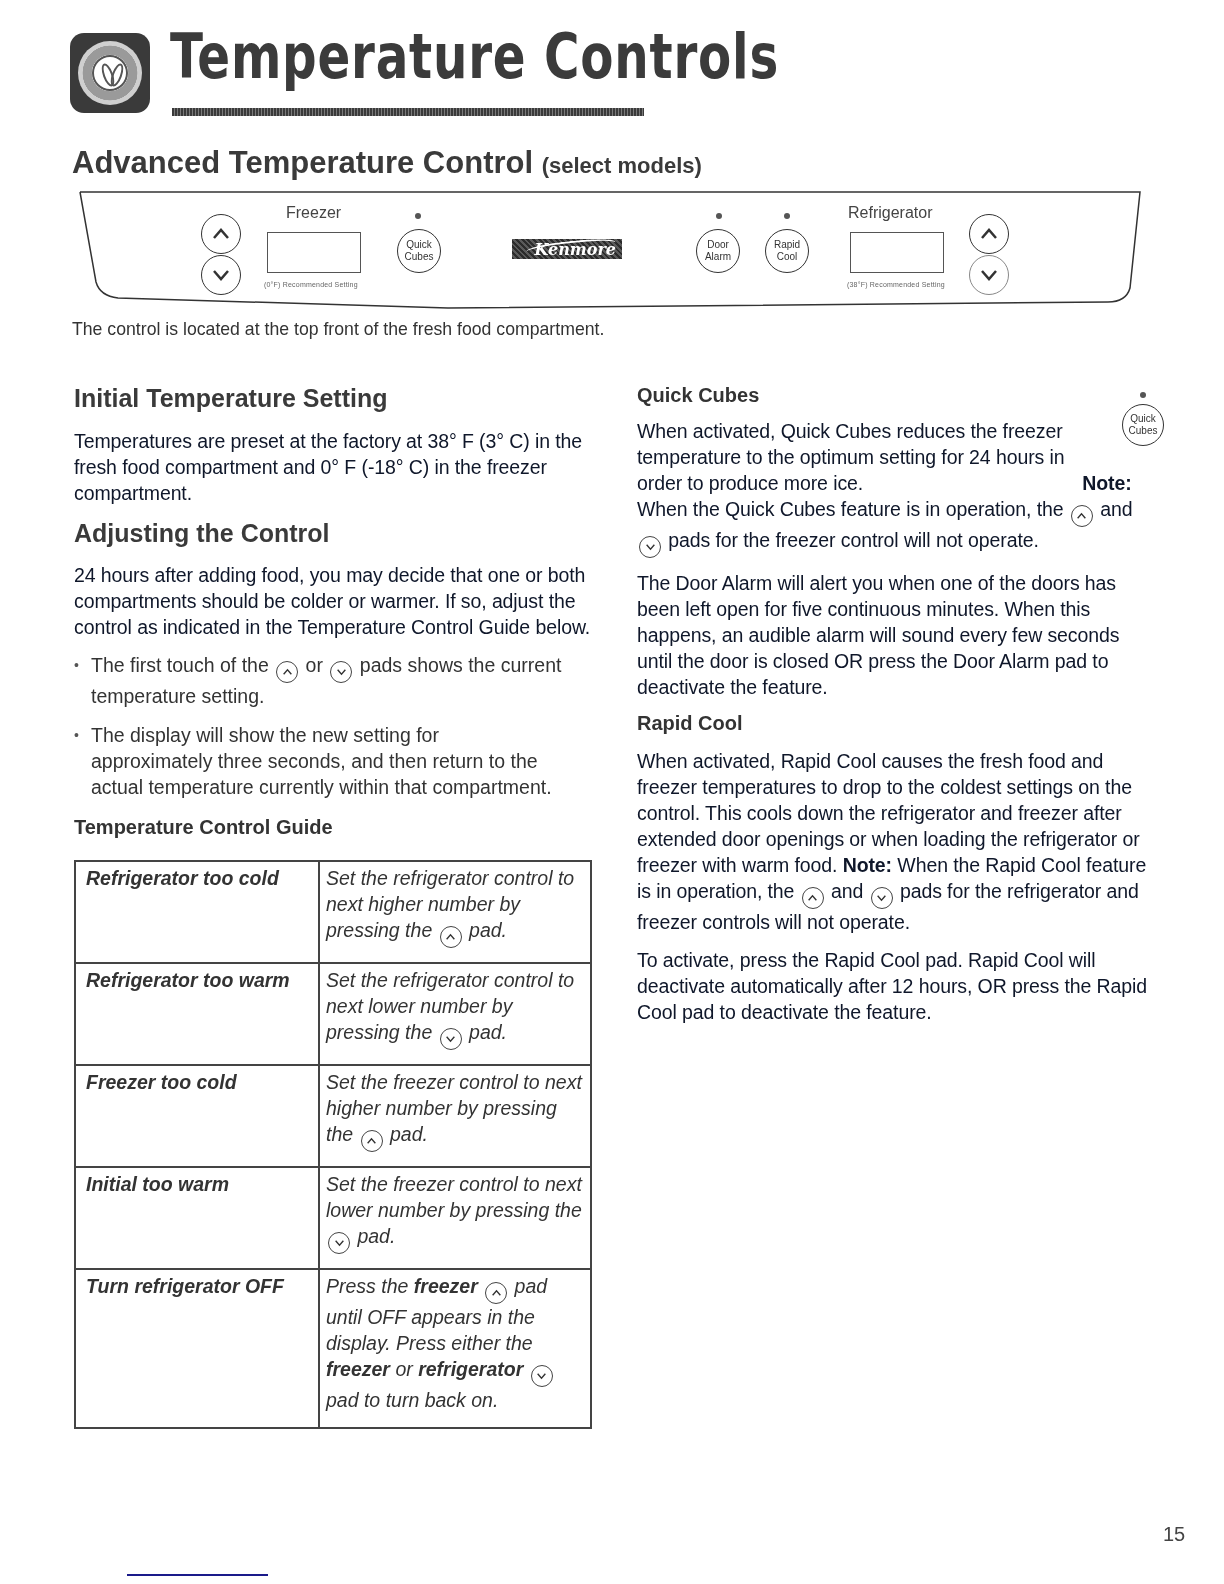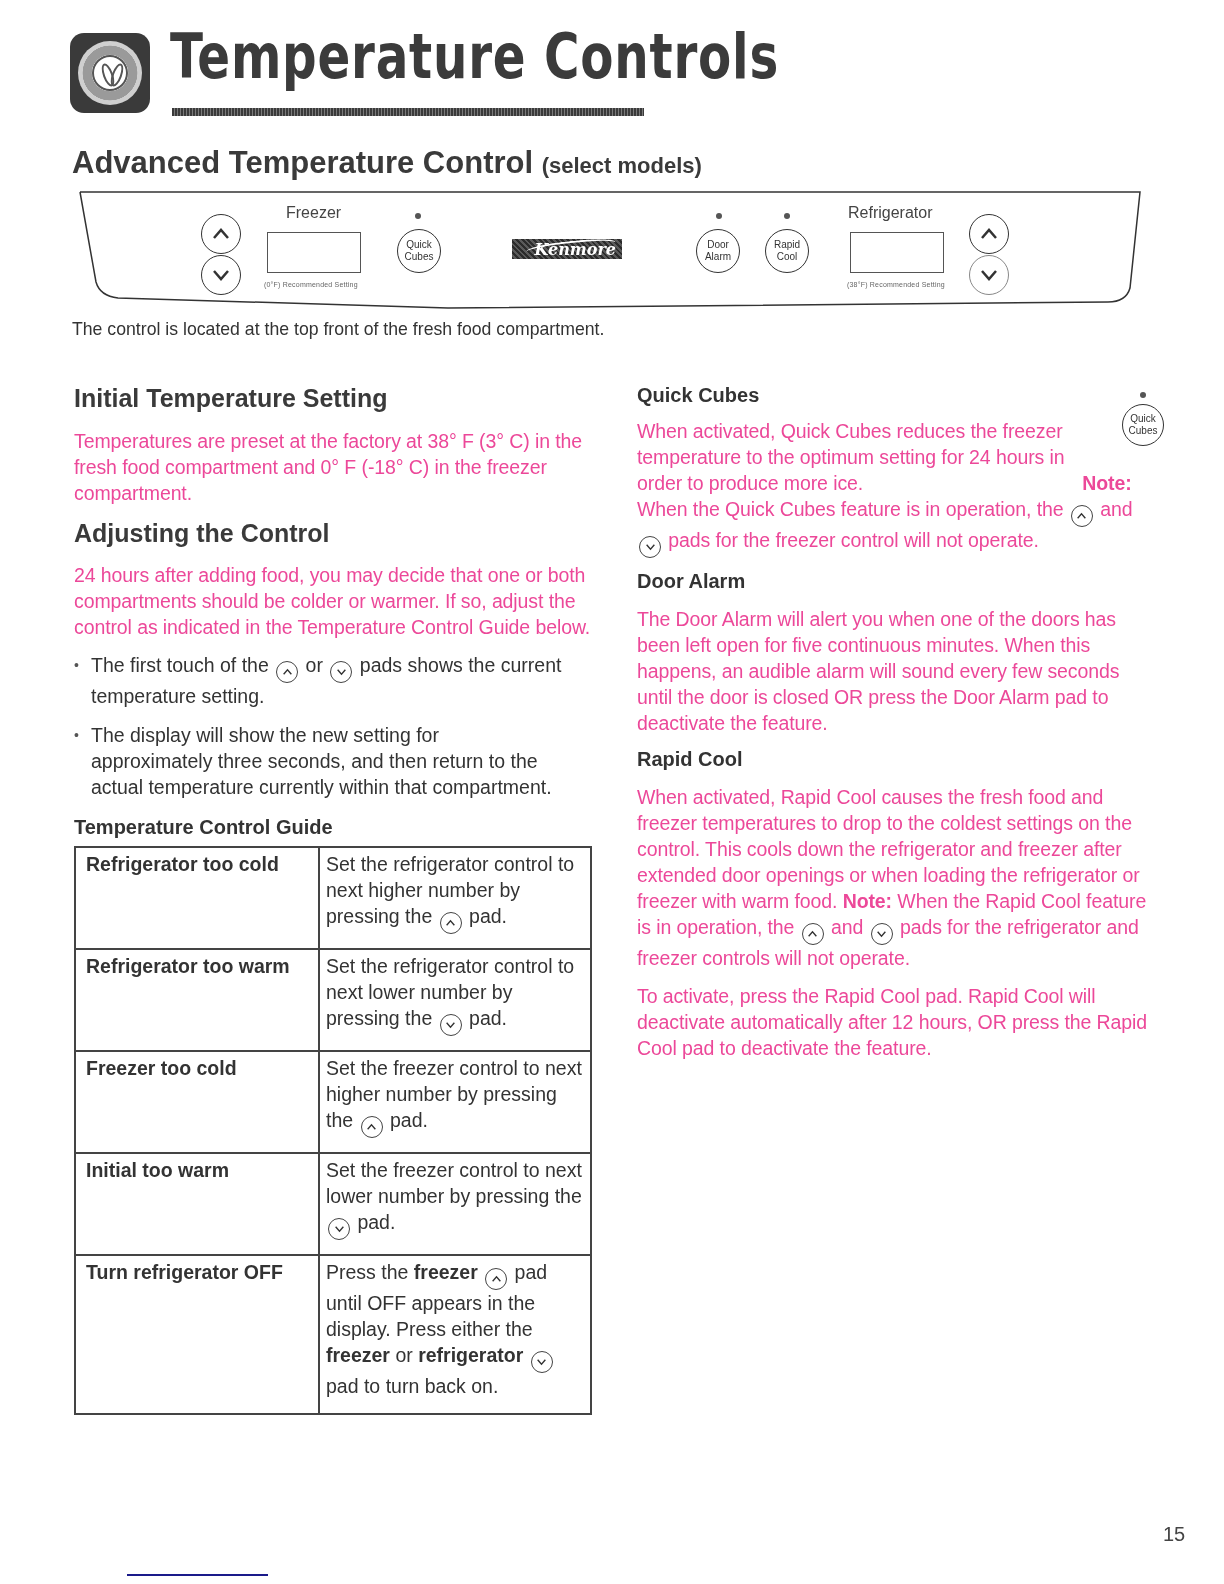--- a/index.html
+++ b/index.html
@@ -86,21 +86,21 @@
   .col-left { left: 74px; top: 380px; width: 520px; }
   .col-right { left: 637px; top: 380px; width: 520px; }
 
   h2.sec {
     font-size: 25px; font-weight: bold; color: #3a3a3a; line-height: 30px; white-space: nowrap;
   }
   h3.sub {
     font-size: 20px; font-weight: bold; color: #333; line-height: 26px; white-space: nowrap;
   }
   p.body {
-    font-size: 19.5px; line-height: 26px; color: #ec4899; letter-spacing: -0.1px;
+    font-size: 19.5px; line-height: 26px; color: #0f172a; letter-spacing: -0.1px;
   }
   .bul { position: relative; padding-left: 17px; font-size: 19.5px; line-height: 26px; color: #333; }
   .bul::before { content: "\2022"; position: absolute; left: 0; top: 0; font-size: 14px; color: #555; }
 
   .ipad {
     display: inline-flex; align-items: center; justify-content: center;
     width: 22px; height: 22px; border: 1px solid #444; border-radius: 50%;
     vertical-align: -4px; margin: 0 2px; background: #fff;
   }
   .ipad svg { width: 11px; height: 8px; }
@@ -219,21 +219,21 @@
         <svg viewBox="0 0 20 14">
           <path d="M3 3 L10 11 L17 3" fill="none" stroke="#333" stroke-width="2.5"></path>
         </svg>
       </span>
     <span>pads shows the current temperature setting.</span>
   </div>
   <div class="bul" style="margin-top:13px; padding-right:30px;">The display will show the new setting for approximately three seconds, and then return to the actual temperature currently within that compartment.</div>
 
   <h3 class="sub" style="margin-top:14px;">Temperature Control Guide</h3>
 
-  <table class="guide" style="margin-top:6px;">
+  <table class="guide" style="margin-top:20px;font-style:italic;">
     <tbody>
         <tr>
       <td class="cond">Refrigerator too cold</td>
       <td class="act">
         <span>Set the refrigerator control to next higher number by pressing the</span>
         <span class="ipad">
               <svg viewBox="0 0 20 14">
                 <path d="M3 11 L10 3 L17 11" fill="none" stroke="#333" stroke-width="2.5"></path>
               </svg>
             </span>
@@ -324,21 +324,20 @@
       <span>and</span>
       <span class="ipad">
           <svg viewBox="0 0 20 14">
             <path d="M3 3 L10 11 L17 3" fill="none" stroke="#333" stroke-width="2.5"></path>
           </svg>
         </span>
       <span>pads for the freezer control will not operate.</span>
     </p>
   </div>
 
-  <h3 class="sub" style="margin-top:10px;">Door Alarm</h3>
   <p class="body" style="margin-top:12px;">The Door Alarm will alert you when one of the doors has been left open for five continuous minutes.  When this happens, an audible alarm will sound every few seconds until the door is closed OR press the Door Alarm pad to deactivate the feature.</p>
 
   <h3 class="sub" style="margin-top:10px;">Rapid Cool</h3>
   <p class="body" style="margin-top:12px;">
     <span>When activated, Rapid Cool causes the fresh food and freezer temperatures to drop to the coldest settings on the control.  This cools down the refrigerator and freezer after extended door openings or when loading the refrigerator or freezer with warm food.</span>
     <b>Note:</b>
     <span>When the Rapid Cool feature is in operation, the</span>
     <span class="ipad">
         <svg viewBox="0 0 20 14">
           <path d="M3 11 L10 3 L17 11" fill="none" stroke="#333" stroke-width="2.5"></path>

